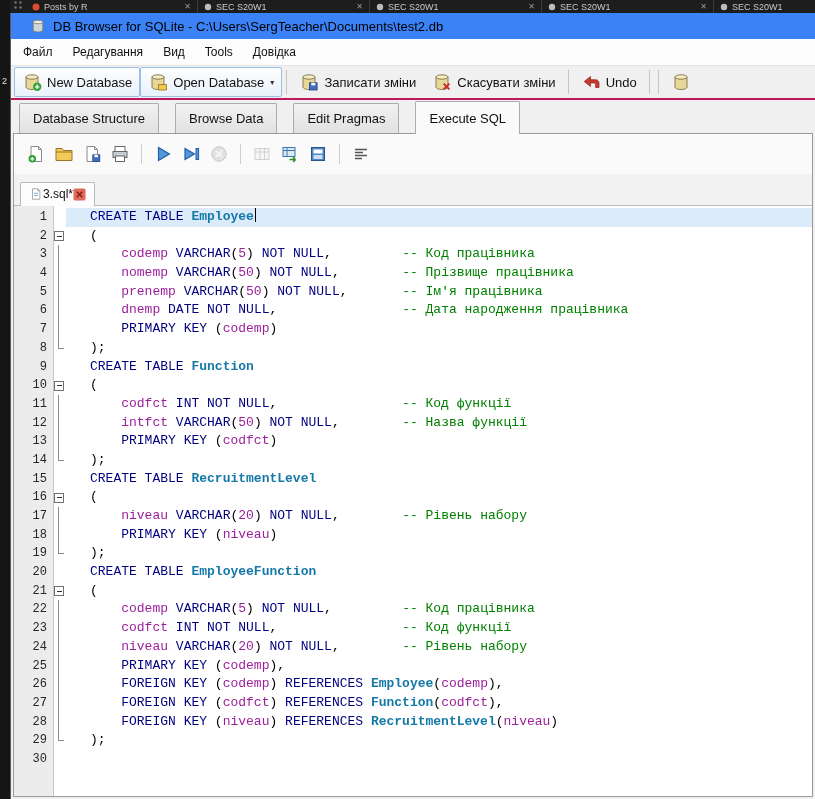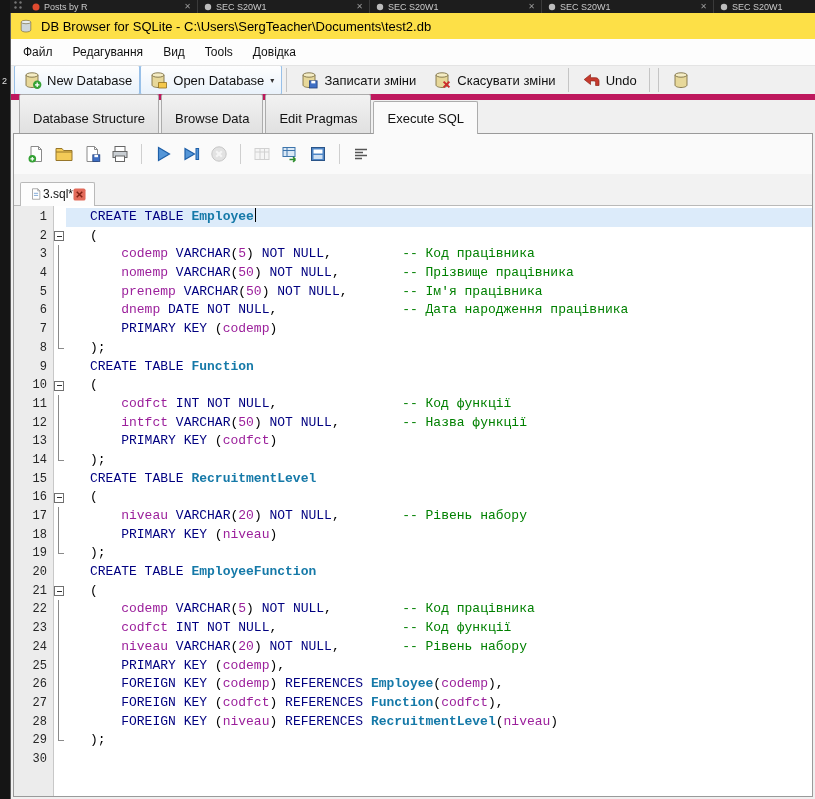--- a/index.html
+++ b/index.html
@@ -9,33 +9,33 @@
   .left-label{position:absolute;top:76px;left:2px;color:#e0e0e0;font-size:9px}
 
   .browser-bar{position:absolute;left:10px;top:0;width:805px;height:13px;background:#1d1d1d;display:flex;align-items:flex-start;overflow:hidden}
   .bb-dots{width:16px;display:flex;justify-content:center;align-items:center}
   .btab{display:flex;align-items:center;gap:4px;height:13px;padding:0 6px;border-right:1px solid #3a3a3a;min-width:172px;max-width:186px;color:#c9c9c9;font-size:9px;flex:none}
   .btab .ic{display:flex}
   .blabel{flex:1;white-space:nowrap;overflow:hidden}
   .bclose{color:#9a9a9a;font-size:8px}
 
   .window{position:absolute;left:10px;top:13px;width:805px;height:786px;background:#f0f0f0;display:flex;flex-direction:column;border-left:1px solid #5a5a5a}
-  .titlebar{height:26px;background:#fde047;display:flex;align-items:center;gap:7px;padding-left:7px;font-size:13px;color:#000;flex:none}
+  .titlebar{height:26px;background:#3b82f6;display:flex;align-items:center;gap:7px;padding-left:19px;font-size:13px;color:#000;flex:none}
   .menubar{height:26px;background:#fdfdfd;display:flex;align-items:center;padding-left:2px;font-size:12px;flex:none}
   .mitem{padding:4px 10px;color:#111}
 
-  .toolbar{height:35px;background:#f0f0f0;border-top:1px solid #e4e4e4;border-bottom:6px solid #be185d;display:flex;align-items:center;padding:4px 3px;overflow:hidden;flex:none}
+  .toolbar{height:35px;background:#f0f0f0;border-top:1px solid #e4e4e4;border-bottom:2px solid #be185d;display:flex;align-items:center;padding:4px 3px;overflow:hidden;flex:none}
   .tbtn{display:flex;align-items:center;gap:5px;padding:4px 7px;font-size:13px;color:#111;white-space:nowrap;border:1px solid transparent;border-radius:2px;flex:none}
   .tbtn.framed{border-color:#98c0e8;background:linear-gradient(#fefefe,#e9f2fb)}
   .tbtn .ic{display:flex}
   .tsep{width:1px;height:24px;background:#c5c5c5;margin:0 4px;flex:none}
   .tdrop{font-size:8px;color:#333;margin-left:1px}
 
   .tabbar{height:33px;display:flex;align-items:flex-end;padding-left:8px;background:#f0f0f0;flex:none}
-  .mtab{padding:16px 13px 8px;font-size:13px;color:#111;background:linear-gradient(#f2f2f2,#e0e0e0);border:1px solid #acacac;border-bottom:none;border-radius:2px 2px 0 0;margin-right:2px;position:relative;top:1px;z-index:1}
+  .mtab{padding:7px 13px 8px;font-size:13px;color:#111;background:linear-gradient(#f2f2f2,#e0e0e0);border:1px solid #acacac;border-bottom:none;border-radius:2px 2px 0 0;margin-right:16px;position:relative;top:1px;z-index:1}
   .mtab.active{background:#fafafa;z-index:3;padding-top:9px}
 
   .panel{flex:1;margin:0 2px 2px;border:1px solid #9a9a9a;background:#fafafa;display:flex;flex-direction:column;position:relative;z-index:2;overflow:hidden}
   .sqlbar{height:40px;display:flex;align-items:center;gap:4px;padding:0 10px;flex:none}
   .sbtn{width:24px;height:24px;display:flex;align-items:center;justify-content:center;border-radius:2px}
   .sbtn.disabled{opacity:.55}
   .ssep{width:1px;height:20px;background:#cfcfcf;margin:0 5px}
 
   .etabs{height:32px;display:flex;align-items:flex-end;padding-left:6px;border-bottom:1px solid #b9b9b9;background:#f2f2f2;flex:none}
   .etab{display:flex;align-items:center;padding:4px 8px 5px;background:#fdfdfd;border:1px solid #b9b9b9;border-bottom:none;font-size:12px;color:#111;border-radius:2px 2px 0 0;margin-bottom:-1px}

